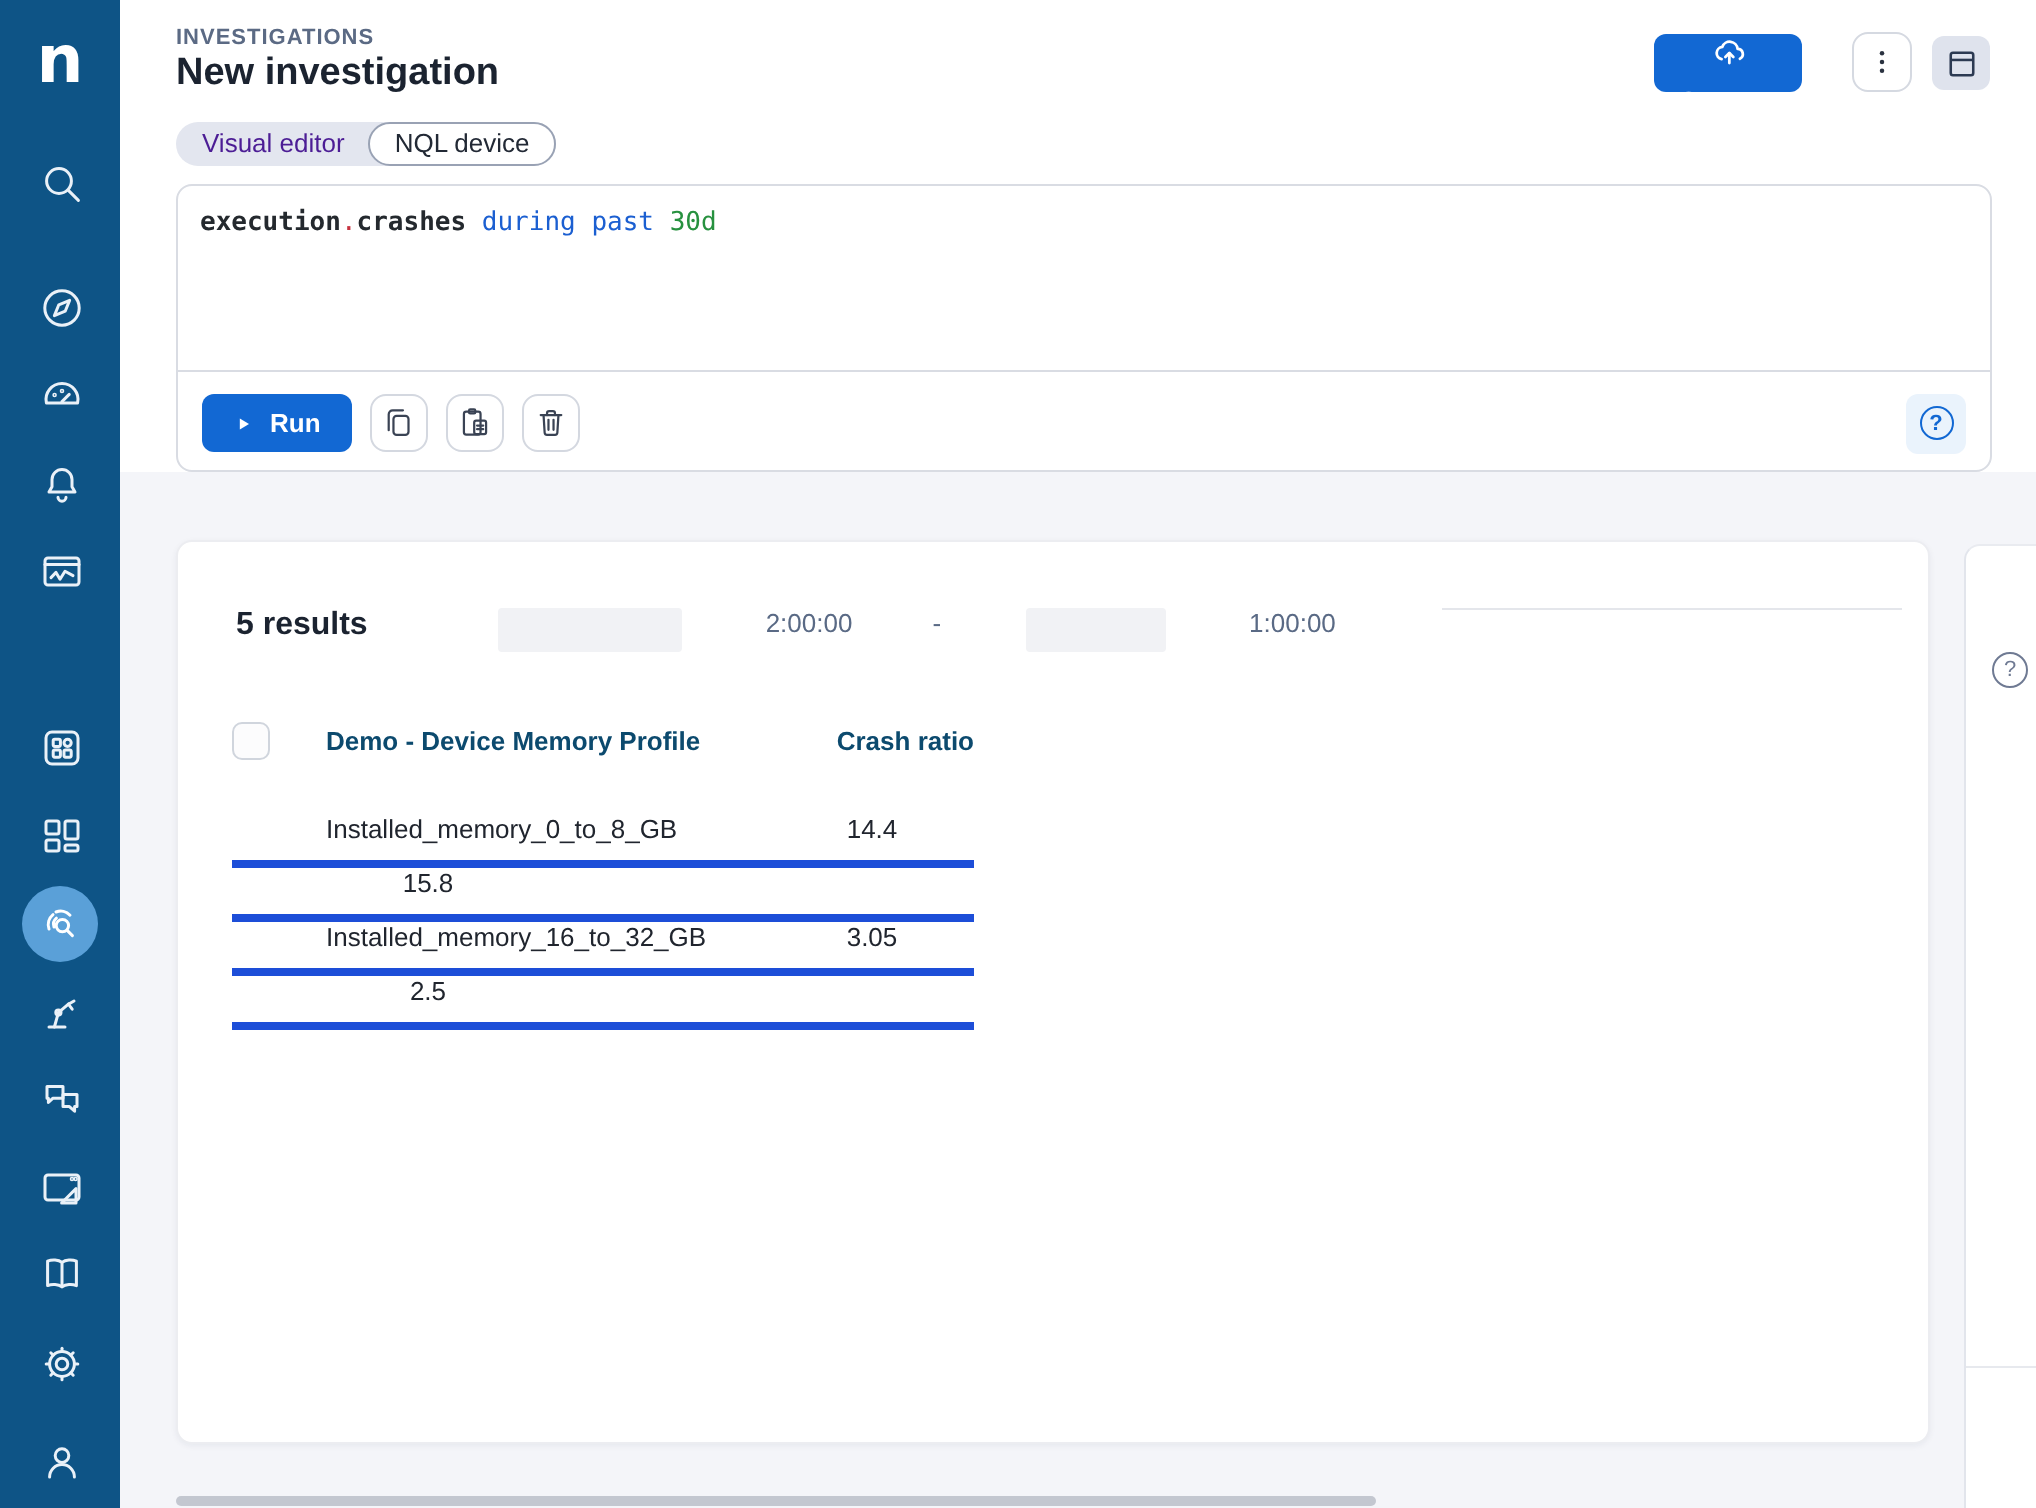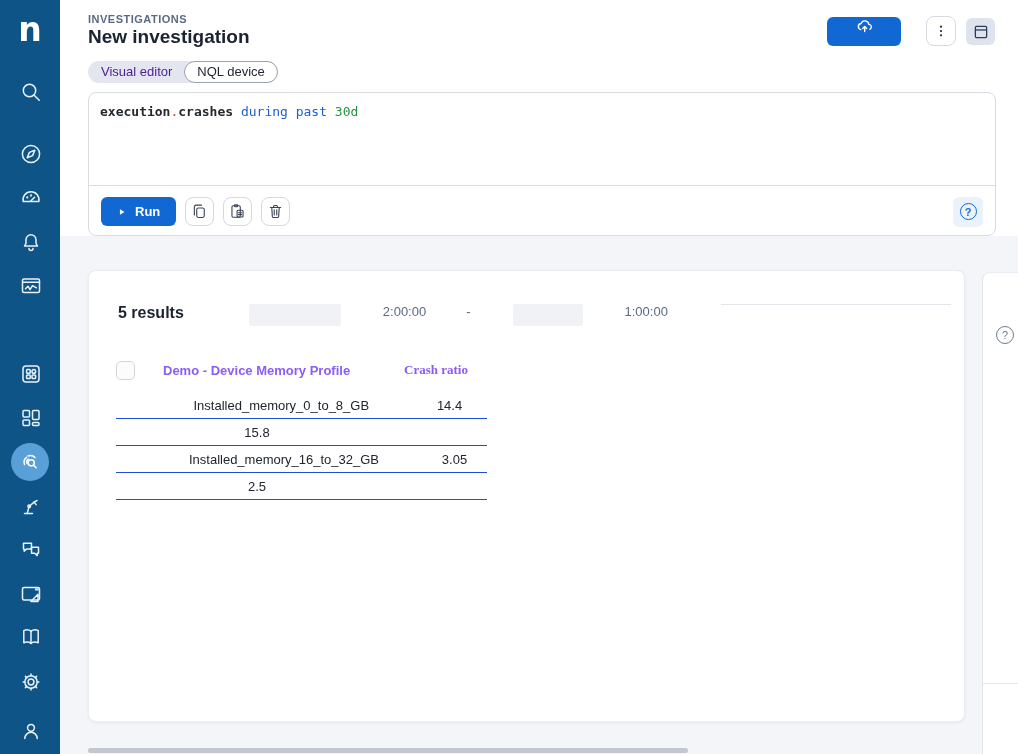--- a/index.html
+++ b/index.html
@@ -68,26 +68,26 @@
   .res-head { position:absolute; left:29px; right:13px; top:33px; display:flex; align-items:flex-start;gap:35px; }
   .res-count { font-size:16px; font-weight:bold; color:#1b2330; margin-right:30px; }
   .redacted { height:22px; background:#f1f2f5; border-radius:2px; }
   .red-1 { width:92px; margin-right:7px; }
   .red-2 { width:70px; margin:0 7px; }
   .time-txt { font-size:13px; color:#5a6a85; }
   .dash { font-size:13px; color:#5a6a85; margin-left:5px; }
   .head-line { flex:1; height:1px; background:#e4e6eb; margin-left:18px; }
 
   #res-table { position:absolute; left:27px; top:84px; width:371px; font-size:13px; color:#20252e; }
-  .t-row { display:flex; align-items:center; height:27px; border-bottom:1px solid #1d4ed8; cursor:pointer;gap:43px; }
-  .t-head { display:flex; align-items:center; height:30px; margin-bottom:7px; font-weight:bold; color:#8b5cf6; }
+  .t-row { display:flex; height:27px; border-bottom:4px solid #1d4ed8; cursor:pointer; }
+  .t-head { display:flex; align-items:center; height:30px; margin-bottom:22px; font-weight:bold; color:#0c4a6e; }
   .c-check { width:47px; display:flex; align-items:center; }
   .c-name { width:222px; }
   .c-val { width:102px; text-align:center; }
-  .c-val-head { width:102px; text-align:center;font-family:Liberation Serif, serif; }
+  .c-val-head { width:102px; text-align:right; }
   .checkbox { width:19px; height:19px; border:1.5px solid #d0d5dd; border-radius:5px; background:#fcfcfd; cursor:pointer; }
 
   
   #right-panel { left:982px; top:272px; width:36px; height:482px; background:#fff;
                  border-left:1px solid #e2e5ec; border-top:1px solid #e9ebf0; border-top-left-radius:8px; }
   .rp-help { position:absolute; left:13px; top:53px; width:18px; height:18px; border:1.5px solid #6f7a93;
              border-radius:50%; color:#6f7a93; font-size:11px; display:flex; align-items:center;
              justify-content:center; cursor:pointer; background:#fff; }
   .rp-divider { position:absolute; left:0; top:410px; width:100%; height:1px; background:#e7e9ee; }
 

